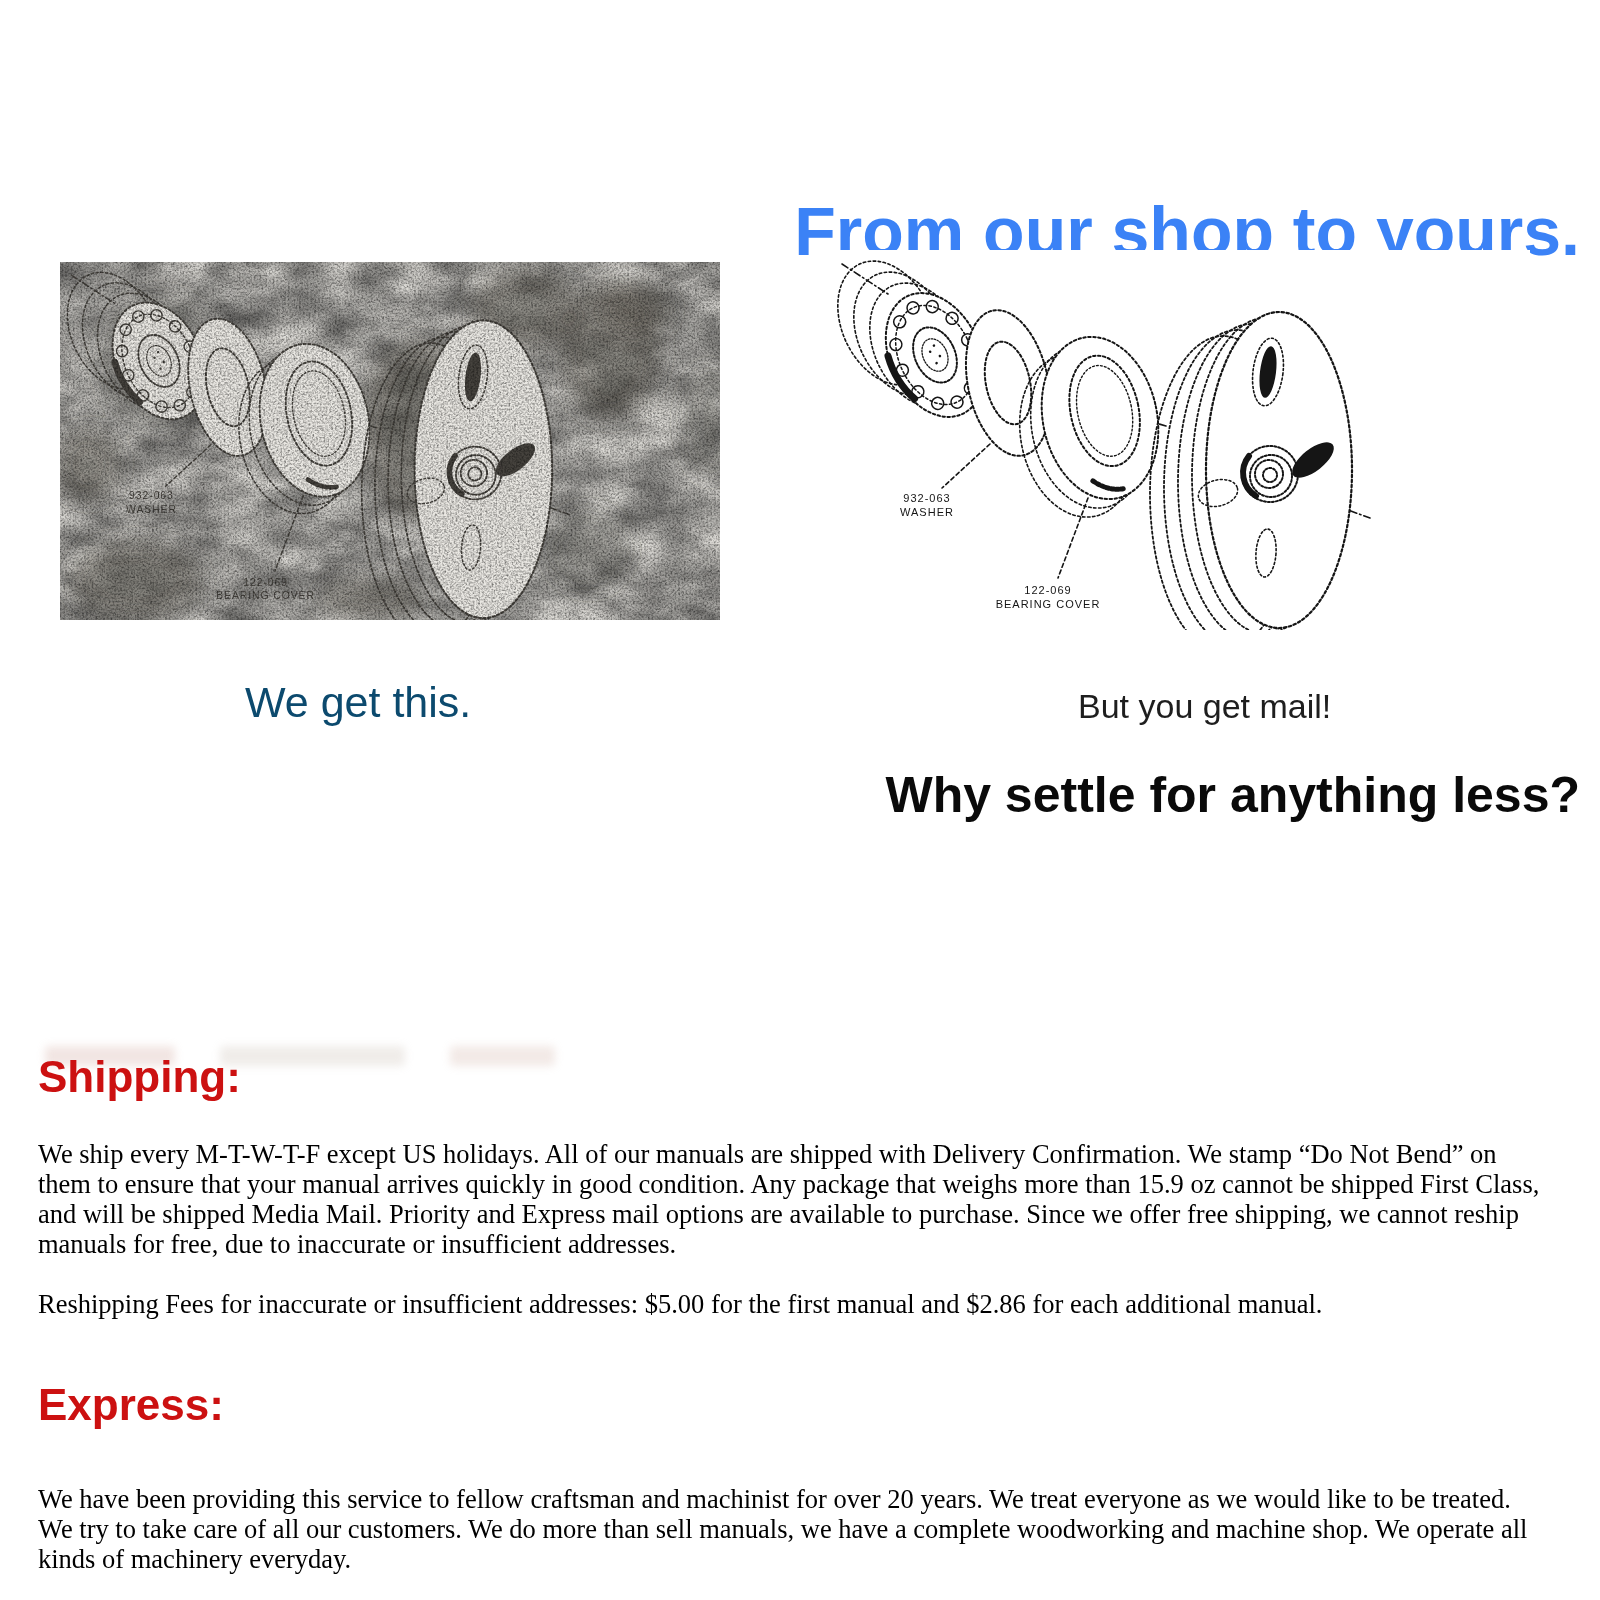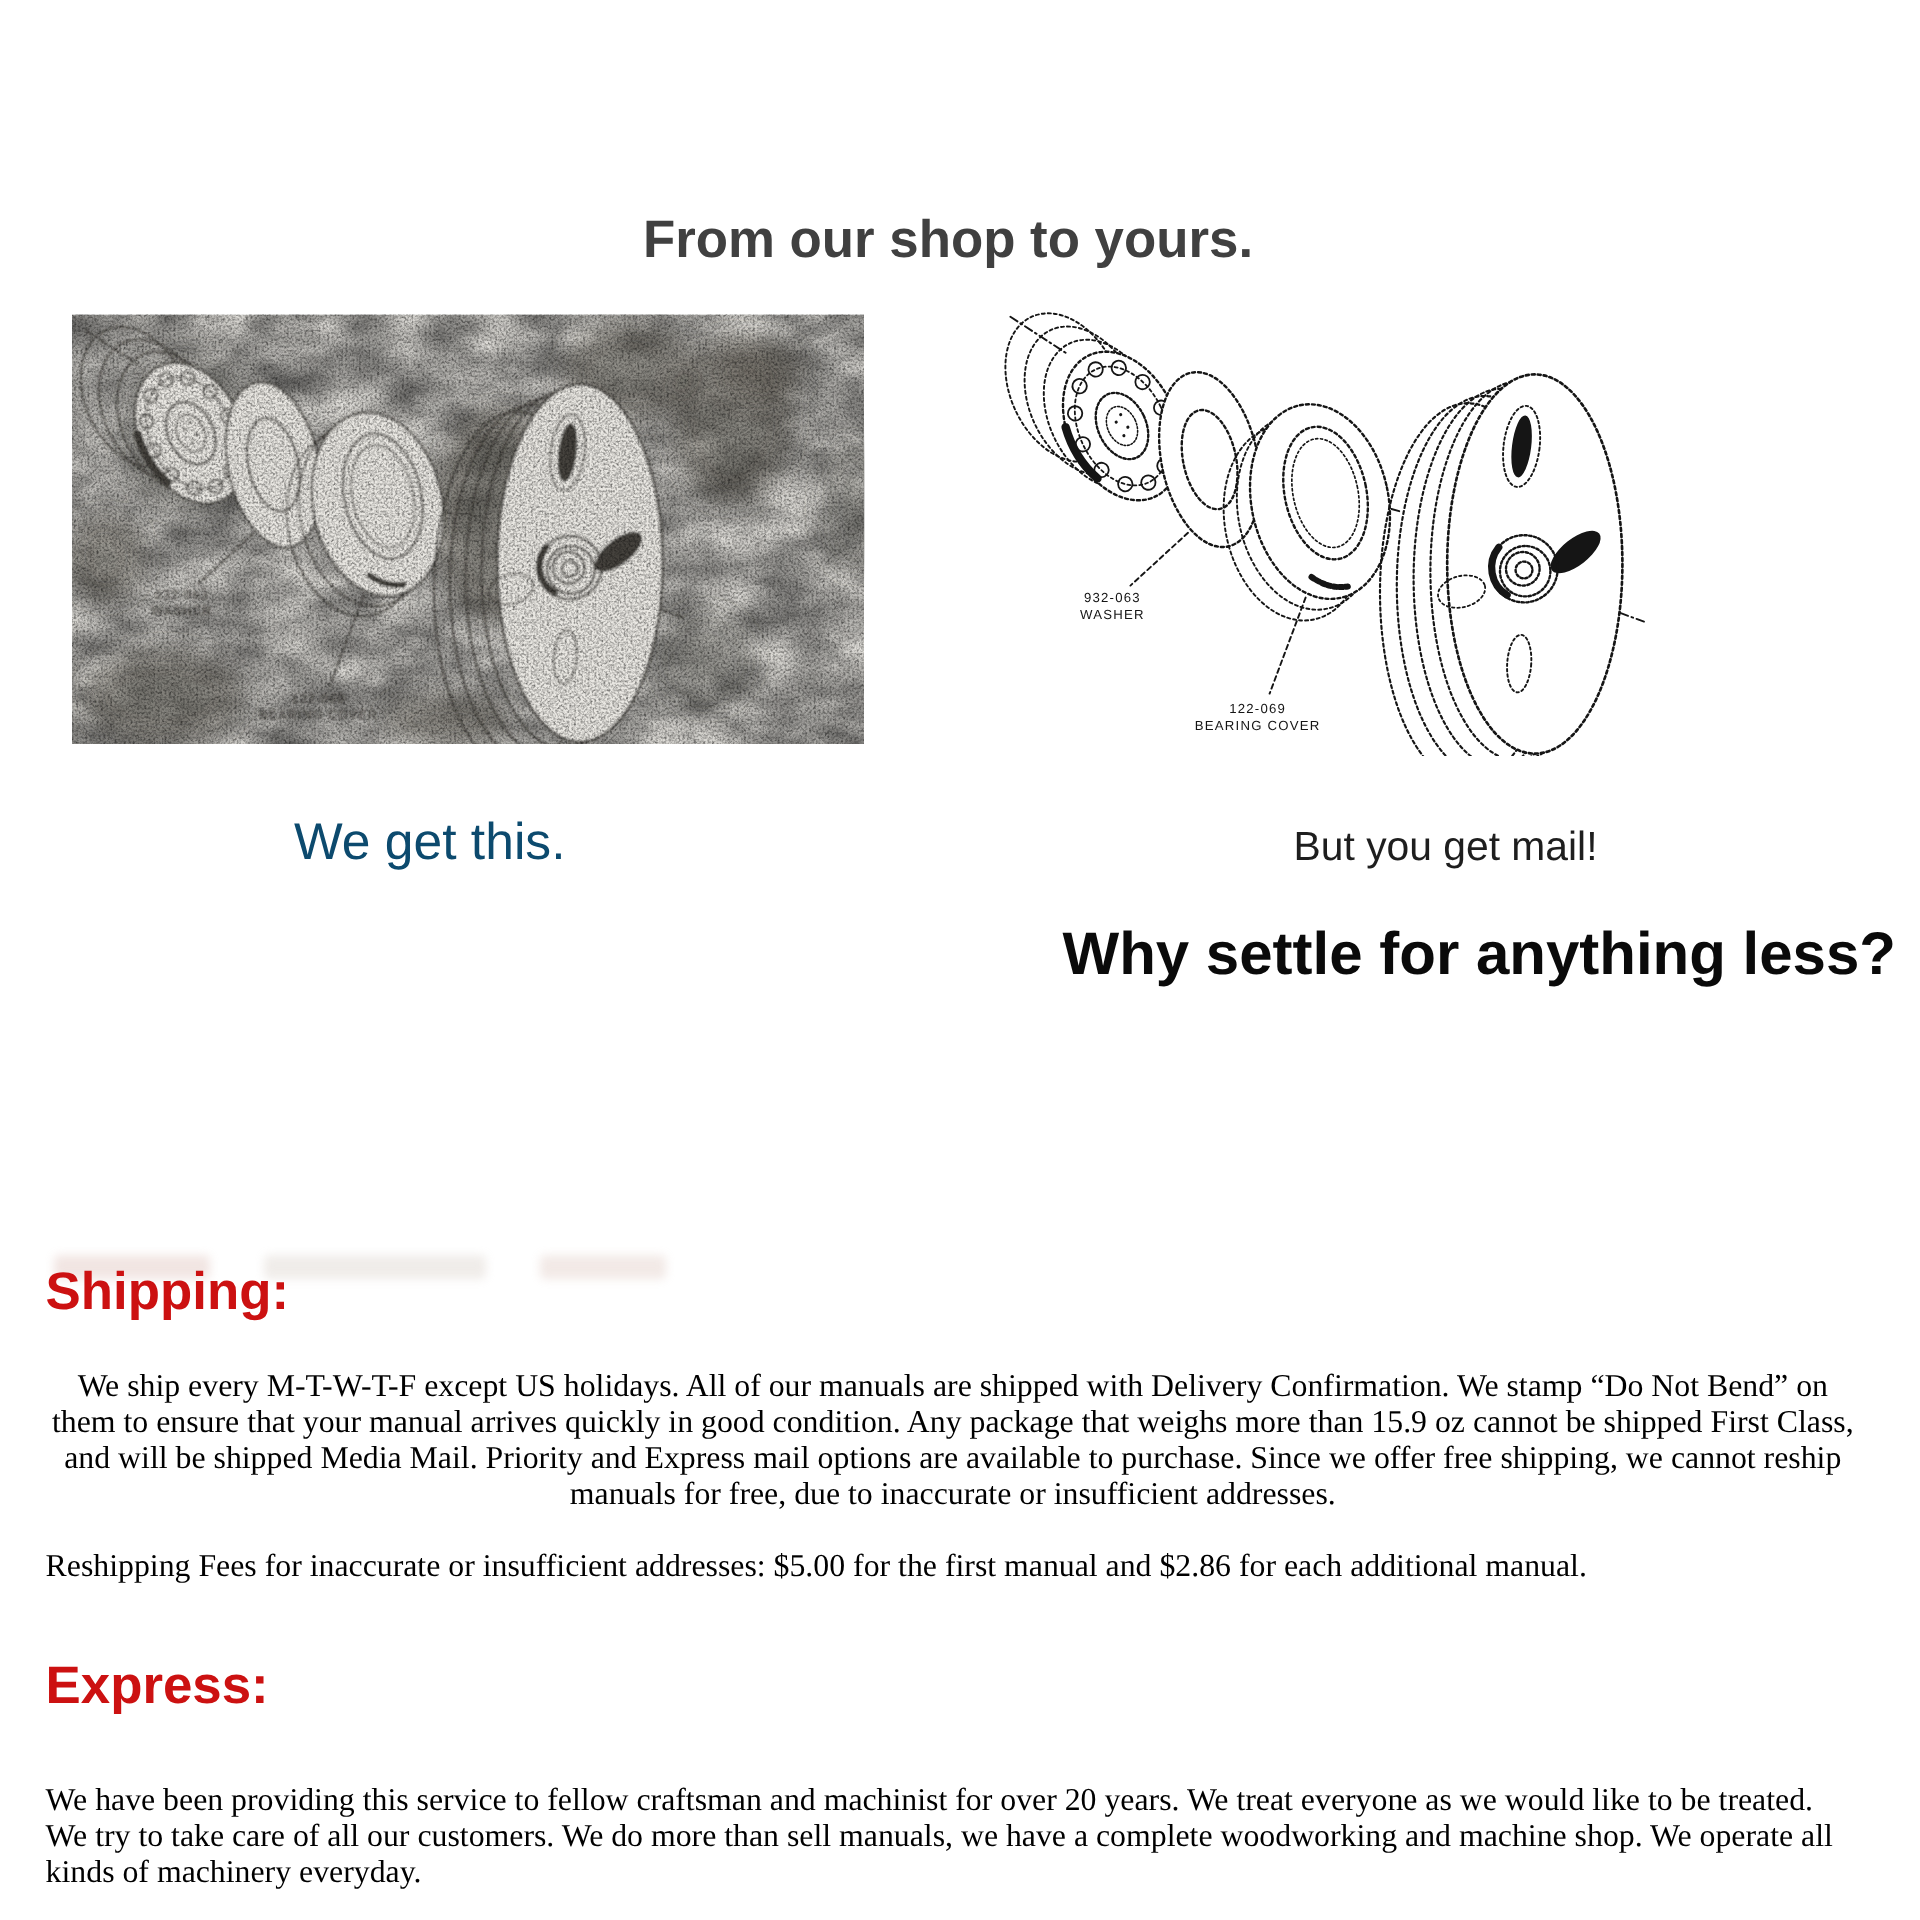--- a/index.html
+++ b/index.html
@@ -2,22 +2,22 @@
 <html><head>
 <meta charset="utf-8">
 <style>
   html,body{margin:0;padding:0;}
   body{
     width:1600px;height:1600px;position:relative;overflow:hidden;
     background:#ffffff;font-family:"Liberation Sans",sans-serif;color:#000;
   }
   .abs{position:absolute;}
   .page-title{
-    left:0;top:146px;width:1580px;text-align:center;
-    font-weight:bold;font-size:44px;color:#404040;white-space:nowrap;
+    left:0;top:146px;width:1580px;text-align:right;
+    font-weight:bold;font-size:68px;color:#3b82f6;white-space:nowrap;
   }
   .img-left{left:60px;top:262px;width:660px;height:358px;}
   .img-right{left:830px;top:250px;width:700px;height:380px;}
   .cap-left{left:245px;top:678px;font-size:43px;color:#0c4a6e;}
   .cap-right{left:1078px;top:687px;font-size:34px;color:#1e1e1e;}
   .tagline{
     left:0;top:766px;width:1580px;text-align:right;
     font-weight:bold;font-size:50px;color:#0a0a0a;white-space:nowrap;
   }
   .ghost{left:45px;top:1046px;display:flex;gap:45px;filter:blur(4px);opacity:.28;}
@@ -28,21 +28,21 @@
   h2.red-heading{
     margin:0;font-family:"Liberation Sans",sans-serif;
     font-weight:bold;font-size:44px;color:#cc1111;line-height:1.1;
   }
   .ship-h{left:38px;top:1053px;}
   .serv-h{left:38px;top:1381px;}
   p.body-text{
     margin:0;font-family:"Liberation Serif",serif;
     font-size:26.5px;line-height:30px;color:#000;
   }
-  .ship-p{left:38px;top:1139px;width:1512px;text-align:center;}
+  .ship-p{left:38px;top:1139px;width:1512px;}
   .reship-p{left:38px;top:1289px;width:1512px;}
   .serv-p{left:38px;top:1484px;width:1512px;}
 </style>
 </head>
 <body>
 
 <svg width="0" height="0" style="position:absolute" aria-hidden="true">
   <defs>
     <filter id="soften">
         <feGaussianBlur stdDeviation="0.8"></feGaussianBlur>

